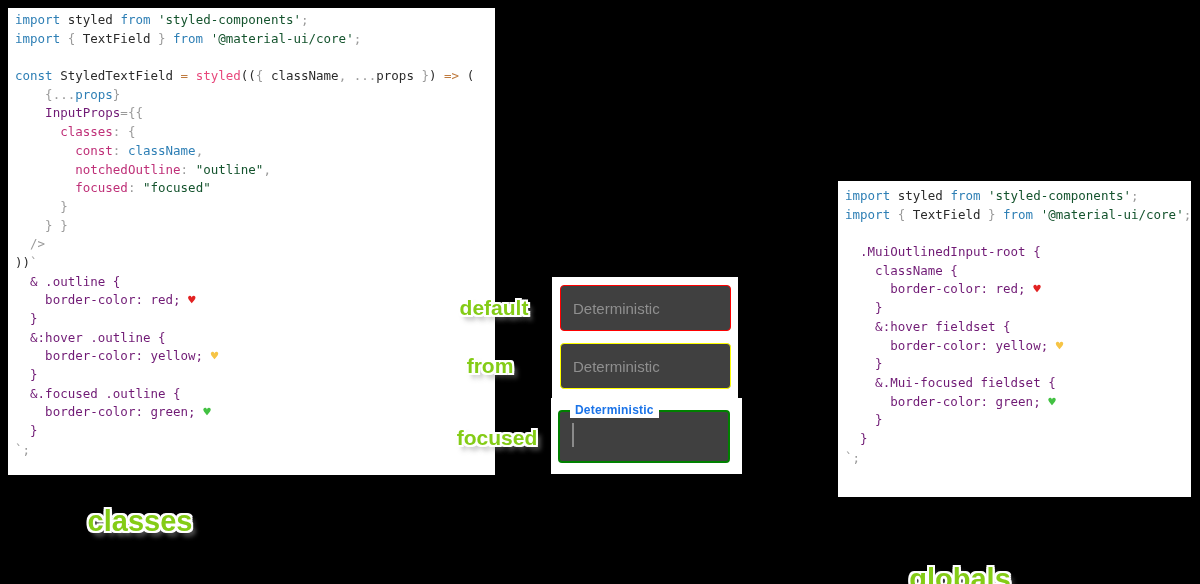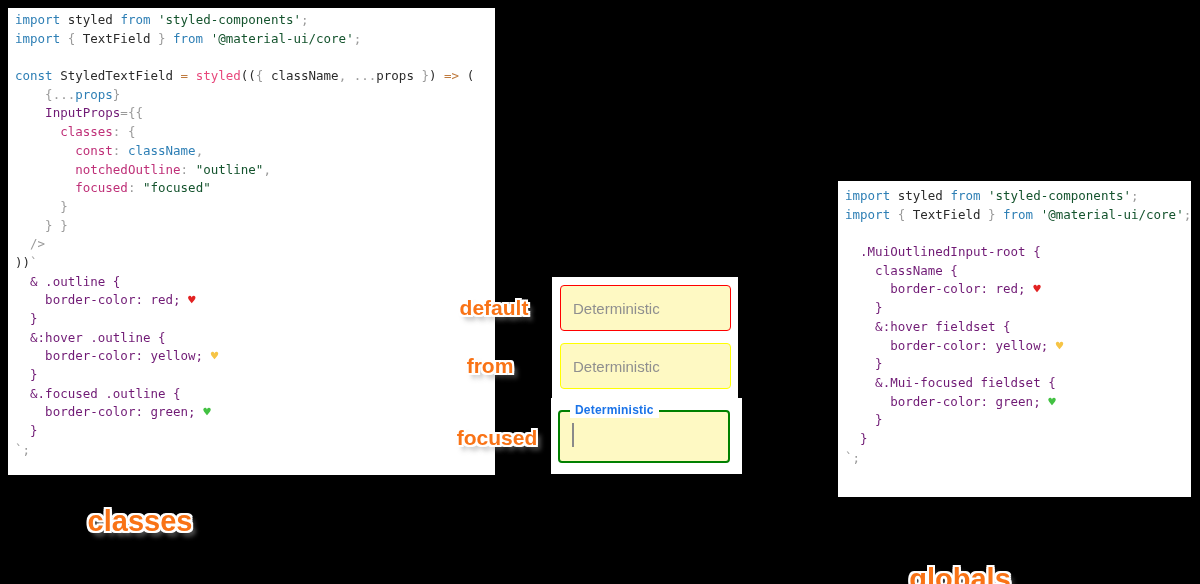--- a/index.html
+++ b/index.html
@@ -25,40 +25,40 @@
   .tk-k  { color:#bf3078; }          
   .tk-o  { color:#bf7b3f; }          
   .tk-p  { color:#9a9a9a; }          
   .tk-hr { color:#e22222; }          
   .tk-hy { color:#f6c445; }          
   .tk-hg { color:#42c142; }          
 
   
   .card { background:#fff; }
   .tf {
-    position:absolute; background:#fef9c3; border-radius:4px;
+    position:absolute; background:#404040; border-radius:4px;
     font-size:15px; color:#8f8f8f;
   }
   .tf-inner { position:absolute; left:12px; top:0; bottom:0;
               display:flex; align-items:center; }
   .tf-default { border:1.5px solid #ff0000; }
   .tf-hover   { border:1.5px solid #ffff00; }
   .tf-focused { border:2px solid #008000; }
   .notch-label {
     position:absolute; top:-9px; left:10px; background:#fff;
     padding:0 5px; font-size:12px; font-weight:bold; color:#1a73e8;
     line-height:15px; letter-spacing:0.2px;
   }
   .cursor { position:absolute; left:12px; top:11px; width:2px; height:24px;
             background:#8a8a8a; }
 
   
   .red-label {
     position:absolute; transform:translateX(-50%);
-    color:#f97316; font-weight:bold; white-space:nowrap;
+    color:#84cc16; font-weight:bold; white-space:nowrap;
     text-shadow:
       -2px -2px 0 #fff, 2px -2px 0 #fff, -2px 2px 0 #fff, 2px 2px 0 #fff,
       -2px 0 0 #fff, 2px 0 0 #fff, 0 -2px 0 #fff, 0 2px 0 #fff,
       4px 5px 5px rgba(140,140,140,0.85);
   }
   .state-label { font-size:21px; }
   .caption-label { font-size:29px; }
 </style>
 </head>
 <body>

